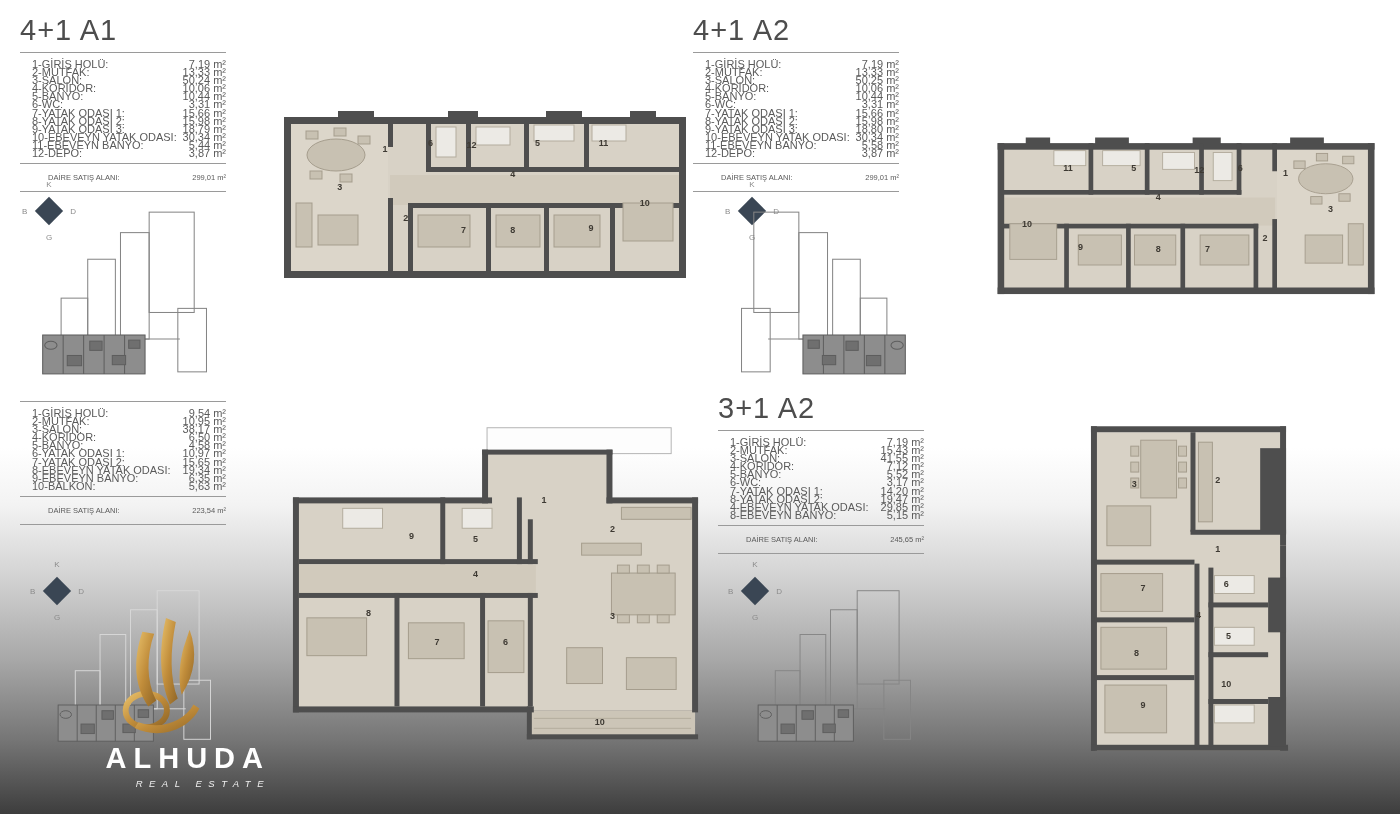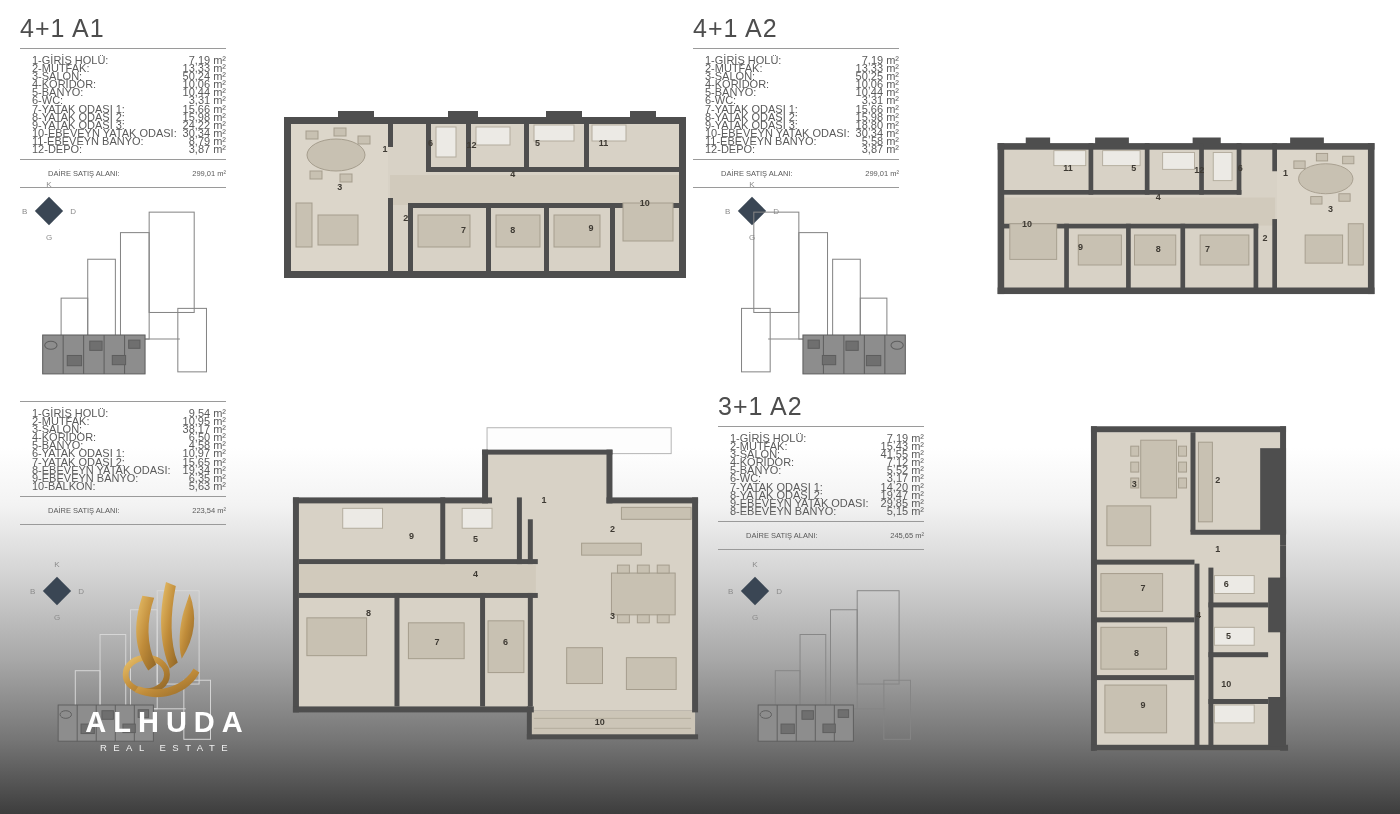--- a/index.html
+++ b/index.html
@@ -3,21 +3,21 @@
 <meta charset="utf-8">
 <style>
   html,body{margin:0;padding:0;}
   body{font-family:"Liberation Sans", sans-serif;}
   #canvas{
     position:relative;width:1400px;height:814px;overflow:hidden;
     background:linear-gradient(180deg,#ffffff 0%,#ffffff 55%,#f3f3f3 62%,#d2d2d2 71%,#a8a8a8 81%,#757575 91%,#3d3d3d 100%);
   }
   
   .info-panel{position:absolute;width:206px;color:#555;}
-  .unit-title{margin:0;font-size:25px;font-weight:400;color:#4d4d4d;letter-spacing:1px;font-stretch:condensed;}
+  .unit-title{margin:0;font-size:29px;font-weight:400;color:#4d4d4d;letter-spacing:1px;font-stretch:condensed;}
   .rule{border:0;border-top:1px solid #9a9a9a;margin:0;height:0;}
   .rule.title-rule{margin-top:5px;}
   .room-list{margin-top:7px;}
   .room-row{display:flex;justify-content:space-between;font-size:11px;line-height:8.1px;color:#5a5a5a;align-items:center;}
   .room-label{padding-left:12px;white-space:nowrap;}
   .room-value{text-align:right;white-space:nowrap;}
   .room-list{margin-bottom:6px;}
   .total-row{display:flex;justify-content:space-between;font-size:7.5px;color:#5a5a5a;margin:9px 0 9px 0;}
   .total-label{padding-left:28px;}
   
@@ -33,24 +33,24 @@
   .plan svg{position:absolute;inset:0;width:100%;height:100%;}
   .plan.flip svg{transform:scaleX(-1);}
   .plan-labels{position:absolute;inset:0;}
   .room-num{position:absolute;transform:translate(-50%,-50%);font-size:9px;font-weight:600;color:#3e3a33;}
   
   .kp{position:absolute;color:#858585;}
   .kp svg{width:100%;height:100%;}
   .kp.flip svg{transform:scaleX(-1);}
   .kp.light{color:#d8d8d8;}
   
-  .logo{position:absolute;left:58px;top:576px;width:212px;text-align:center;z-index:5;}
+  .logo{position:absolute;left:58px;top:612px;width:212px;text-align:right;z-index:5;}
   .logo .emblem{width:118px;height:128px;margin:0 auto;display:block;}
   .brand-name{font-size:29px;font-weight:700;color:#ffffff;letter-spacing:7px;margin-top:2px;padding-left:7px;}
-  .brand-tagline{font-size:9.5px;color:#f0f0f0;letter-spacing:6.5px;margin-top:3px;padding-left:6px;}
+  .brand-tagline{font-size:9.5px;color:#f0f0f0;letter-spacing:6.5px;margin-top:3px;padding-left:6px;font-style:italic;}
 </style>
 </head>
 <body>
 
 <div id="canvas">
 
   <div class="info-panel" style="left:20px;top:14px;">
     <h2 class="unit-title">4+1 A1</h2>
     <div class="rule title-rule"></div>
     <div class="room-list">
@@ -90,31 +90,31 @@
           <span class="room-value">15,66 m²</span>
         </div>
 
         <div class="room-row">
           <span class="room-label">8-YATAK ODASI 2:</span>
           <span class="room-value">15,98 m²</span>
         </div>
 
         <div class="room-row">
           <span class="room-label">9-YATAK ODASI 3:</span>
-          <span class="room-value">24,22 m²</span>
+          <span class="room-value">18,79 m²</span>
         </div>
 
         <div class="room-row">
           <span class="room-label">10-EBEVEYN YATAK ODASI:</span>
           <span class="room-value">30,34 m²</span>
         </div>
 
         <div class="room-row">
           <span class="room-label">11-EBEVEYN BANYO:</span>
-          <span class="room-value">8,79 m²</span>
+          <span class="room-value">5,44 m²</span>
         </div>
 
         <div class="room-row">
           <span class="room-label">12-DEPO:</span>
           <span class="room-value">3,87 m²</span>
         </div>
       </div>
     <div class="rule"></div>
     <div class="total-row">
       <span class="total-label">DAİRE SATIŞ ALANI:</span>
@@ -297,21 +297,21 @@
           <span class="room-label">7-YATAK ODASI 1:</span>
           <span class="room-value">14,20 m²</span>
         </div>
 
         <div class="room-row">
           <span class="room-label">8-YATAK ODASI 2:</span>
           <span class="room-value">19,47 m²</span>
         </div>
 
         <div class="room-row">
-          <span class="room-label">9-EBEVEYN YATAK ODASI:</span>
+          <span class="room-label">4-EBEVEYN YATAK ODASI:</span>
           <span class="room-value">29,85 m²</span>
         </div>
 
         <div class="room-row">
           <span class="room-label">8-EBEVEYN BANYO:</span>
           <span class="room-value">5,15 m²</span>
         </div>
       </div>
     <div class="rule"></div>
     <div class="total-row">

